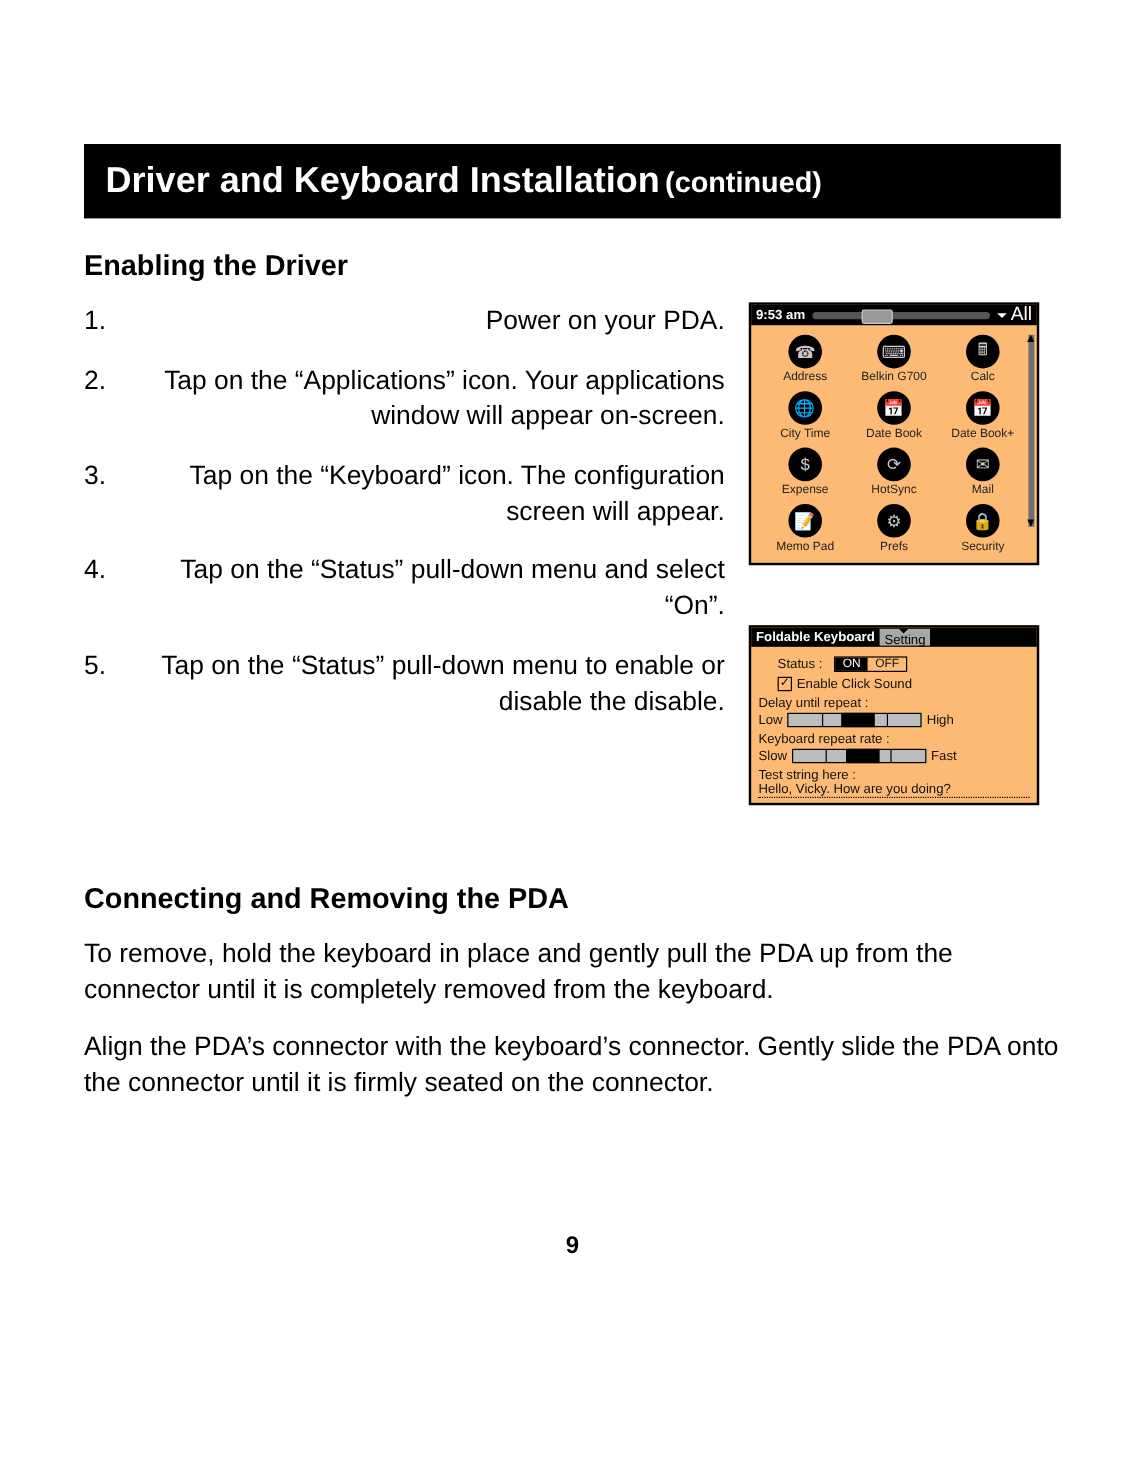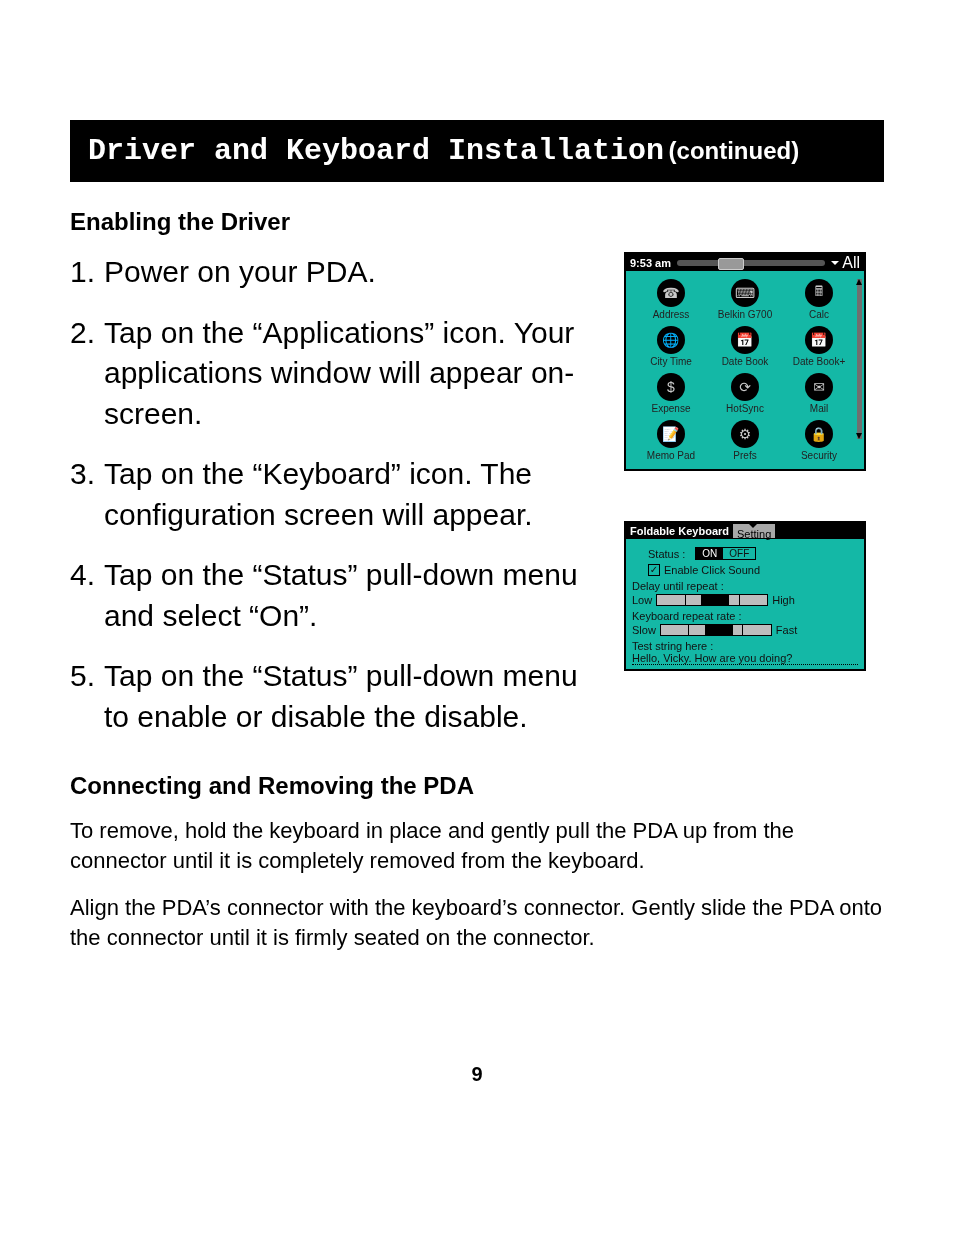--- a/index.html
+++ b/index.html
@@ -14,45 +14,45 @@
     padding: 120px 70px 40px 70px;
     box-sizing: border-box;
   }
   .title-bar {
     background: #000;
     color: #fff;
     font-weight: 700;
     padding: 14px 18px;
     margin-bottom: 26px;
   }
-  .title-bar .main { font-size: 30px; font-family: Liberation Mono, monospace; }
+  .title-bar .main { font-size: 30px; }
   .title-bar .sub  { font-size: 24px; font-weight: 600; }
   .subhead {
     font-size: 24px;
     font-weight: 700;
     margin: 8px 0 16px 0;
   }
   .two-col {
     display: flex;
     gap: 20px;
   }
-  .col-text { flex: 1 1 58%; font-size: 30px; line-height: 1.35; }
+  .col-text { flex: 1 1 58%; font-size: 22px; line-height: 1.35; text-align: right; }
   .col-figs { flex: 0 0 260px; }
   ol.steps { list-style: none; padding: 0; margin: 0; counter-reset: step; }
   ol.steps > li { counter-increment: step; margin-bottom: 20px; padding-left: 34px; position: relative; }
   ol.steps > li::before {
     content: counter(step) ".";
     position: absolute; left: 0; top: 0;
   }
   p.body { font-size: 22px; line-height: 1.35; margin: 10px 0 18px 0; }
 
   
   .pda {
     border: 2px solid #000;
-    background: #14b8a6;
+    background: #fdba74;
     width: 238px;
     margin-bottom: 50px;
     font-family: Geneva, Verdana, sans-serif;
     color: #000;
   }
   .pda .topbar {
     display: flex; align-items: center;
     background: #000; color: #fff;
     font-size: 11px; height: 17px;
     padding: 0 4px;

